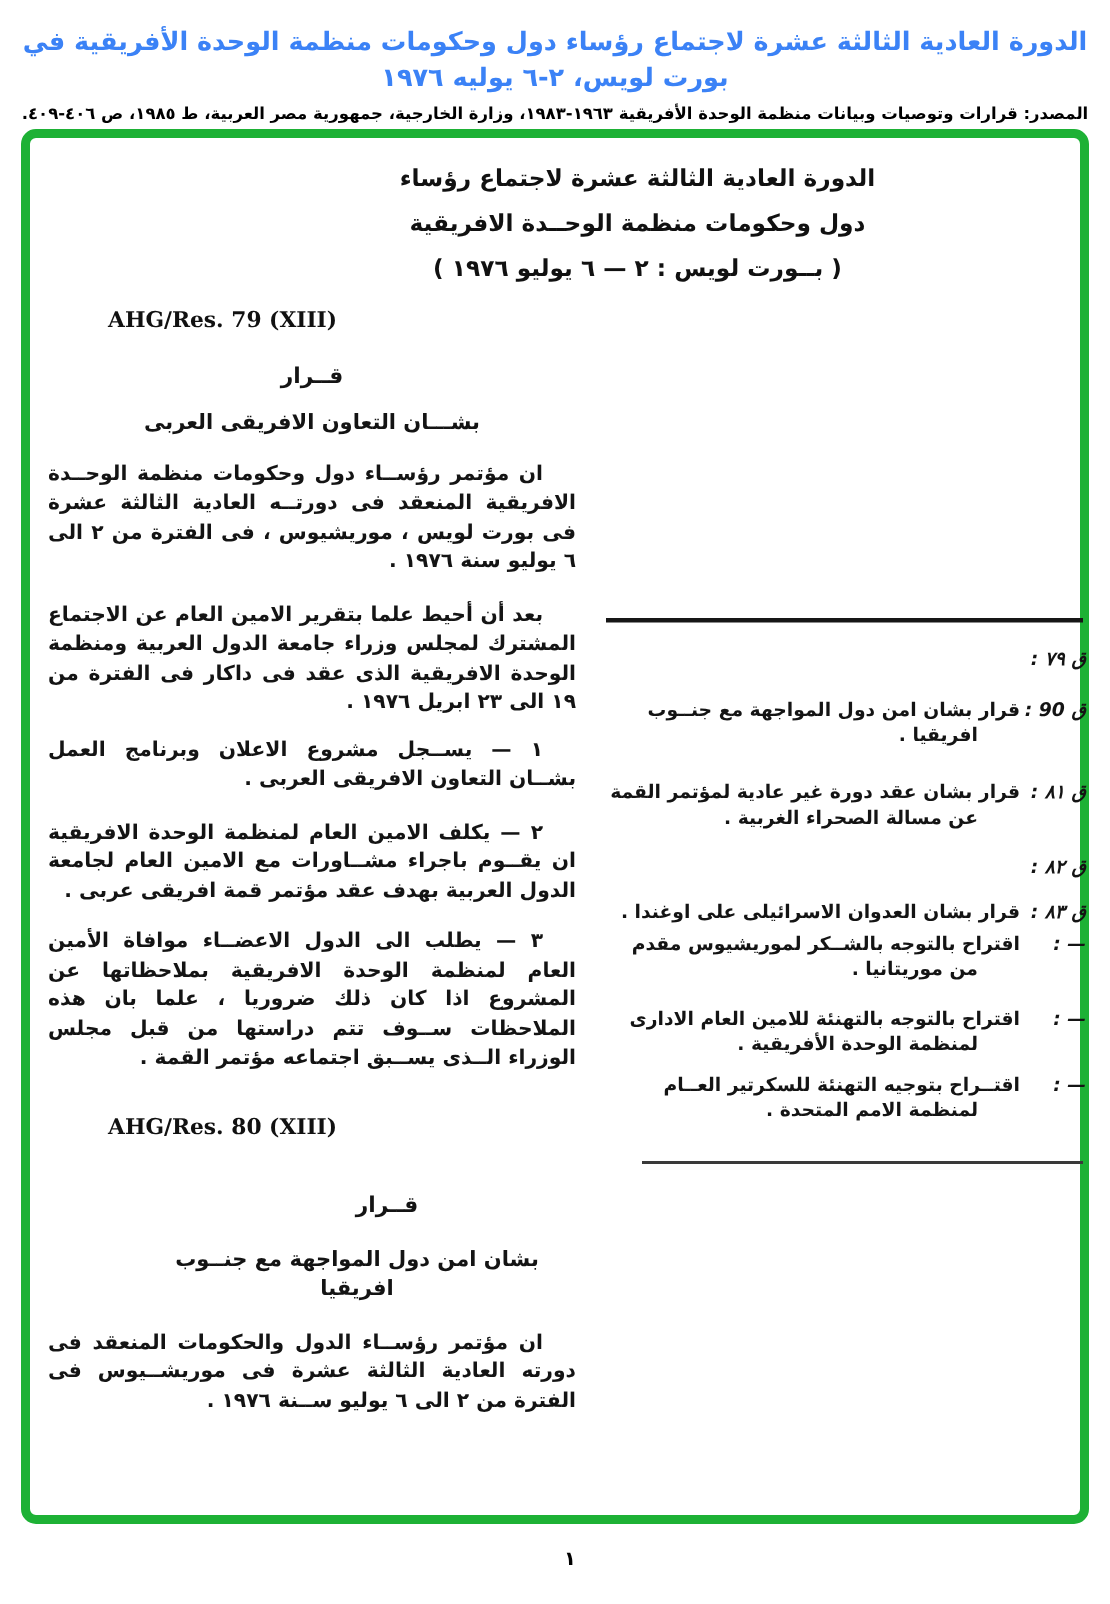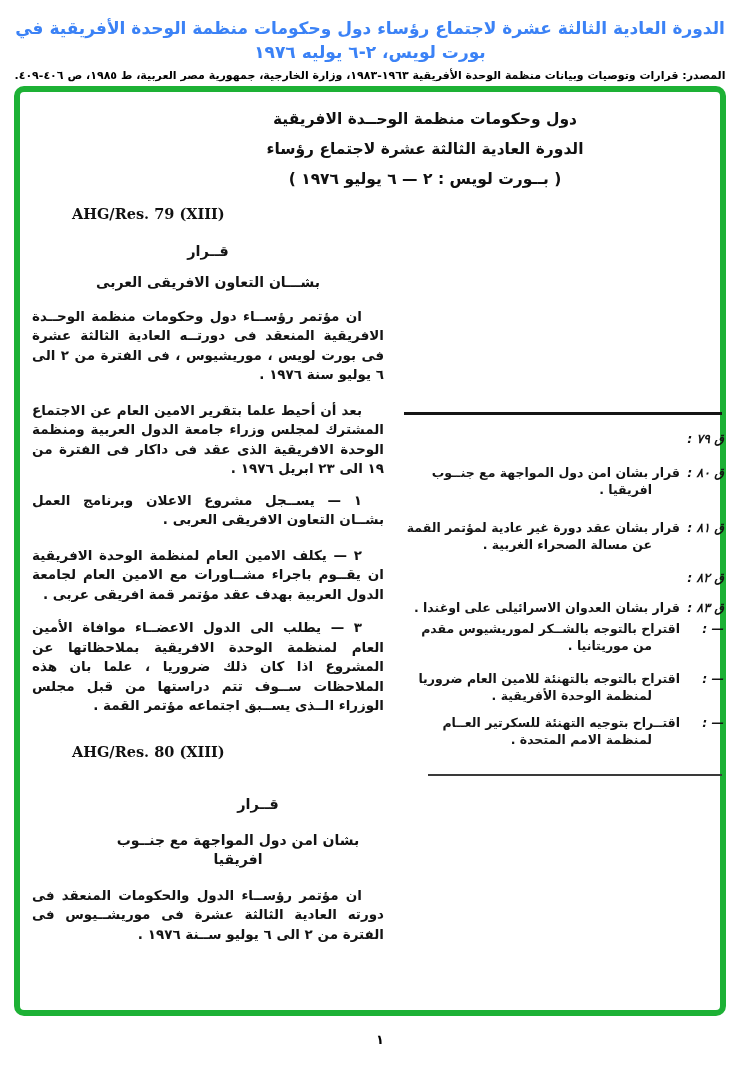--- a/index.html
+++ b/index.html
@@ -81,22 +81,22 @@
 <div class="page">
 
   <div class="page-header">
     <div class="hdr-line1">الدورة العادية الثالثة عشرة لاجتماع رؤساء دول وحكومات منظمة الوحدة الأفريقية في بورت لويس، ٢-٦ يوليه ١٩٧٦</div>
     <div class="hdr-line2">المصدر: قرارات وتوصيات وبيانات منظمة الوحدة الأفريقية ١٩٦٣-١٩٨٣، وزارة الخارجية، جمهورية مصر العربية، ط ١٩٨٥، ص ٤٠٦-٤٠٩.</div>
   </div>
 
   <div class="frame">
 
     <div class="doc-title">
+      <div>الدورة العادية الثالثة عشرة لاجتماع رؤساء</div>
       <div>دول وحكومات منظمة الوحــدة الافريقية</div>
-      <div>الدورة العادية الثالثة عشرة لاجتماع رؤساء</div>
       <div>( بــورت لويس : ٢ — ٦ يوليو ١٩٧٦ )</div>
     </div>
 
     <div class="col-left">
       <div class="ref">AHG/Res. 79 (XIII)</div>
       <div class="res-heading m18">قــرار</div>
       <div class="res-subject m12">بشـــان التعاون الافريقى العربى</div>
       <p class="m14">ان مؤتمر رؤســاء دول وحكومات منظمة الوحــدة الافريقية المنعقد فى دورتــه العادية الثالثة عشرة فى بورت لويس ، موريشيوس ، فى الفترة من ٢ الى ٦ يوليو سنة ١٩٧٦ .</p>
       <p class="m16">بعد أن أحيط علما بتقرير الامين العام عن الاجتماع المشترك لمجلس وزراء جامعة الدول العربية ومنظمة الوحدة الافريقية الذى عقد فى داكار فى الفترة من ١٩ الى ٢٣ ابريل ١٩٧٦ .</p>
       <p class="m12">١ — يســجل مشروع الاعلان وبرنامج العمل بشــان التعاون الافريقى العربى .</p>
@@ -108,41 +108,41 @@
       <p class="m16">ان مؤتمر رؤســاء الدول والحكومات المنعقد فى دورته العادية الثالثة عشرة فى موريشــيوس فى الفترة من ٢ الى ٦ يوليو ســنة ١٩٧٦ .</p>
     </div>
 
     <div class="col-right">
       <div class="rule-top"></div>
 
       <div class="toc-item">
         <span class="toc-marker">ق ٧٩ :</span>
       </div>
       <div class="toc-item">
-        <span class="toc-marker">ق ٨٠ :</span>
+        <span class="toc-marker">ق 90 :</span>
         <span class="toc-text">قرار بشان امن دول المواجهة مع جنــوب افريقيا .</span>
       </div>
       <div class="toc-item">
         <span class="toc-marker">ق ٨١ :</span>
         <span class="toc-text">قرار بشان عقد دورة غير عادية لمؤتمر القمة عن مسالة الصحراء الغربية .</span>
       </div>
       <div class="toc-item">
         <span class="toc-marker">ق ٨٢ :</span>
       </div>
       <div class="toc-item">
         <span class="toc-marker">ق ٨٣ :</span>
         <span class="toc-text">قرار بشان العدوان الاسرائيلى على اوغندا .</span>
       </div>
       <div class="toc-item">
         <span class="toc-marker">— :</span>
         <span class="toc-text">اقتراح بالتوجه بالشــكر لموريشيوس مقدم من موريتانيا .</span>
       </div>
       <div class="toc-item">
         <span class="toc-marker">— :</span>
-        <span class="toc-text">اقتراح بالتوجه بالتهنئة للامين العام ضروريا لمنظمة الوحدة الأفريقية .</span>
+        <span class="toc-text">اقتراح بالتوجه بالتهنئة للامين العام الادارى لمنظمة الوحدة الأفريقية .</span>
       </div>
       <div class="toc-item">
         <span class="toc-marker">— :</span>
         <span class="toc-text">اقتــراح بتوجيه التهنئة للسكرتير العــام لمنظمة الامم المتحدة .</span>
       </div>
 
       <div class="rule-bottom"></div>
     </div>
 
   </div>

